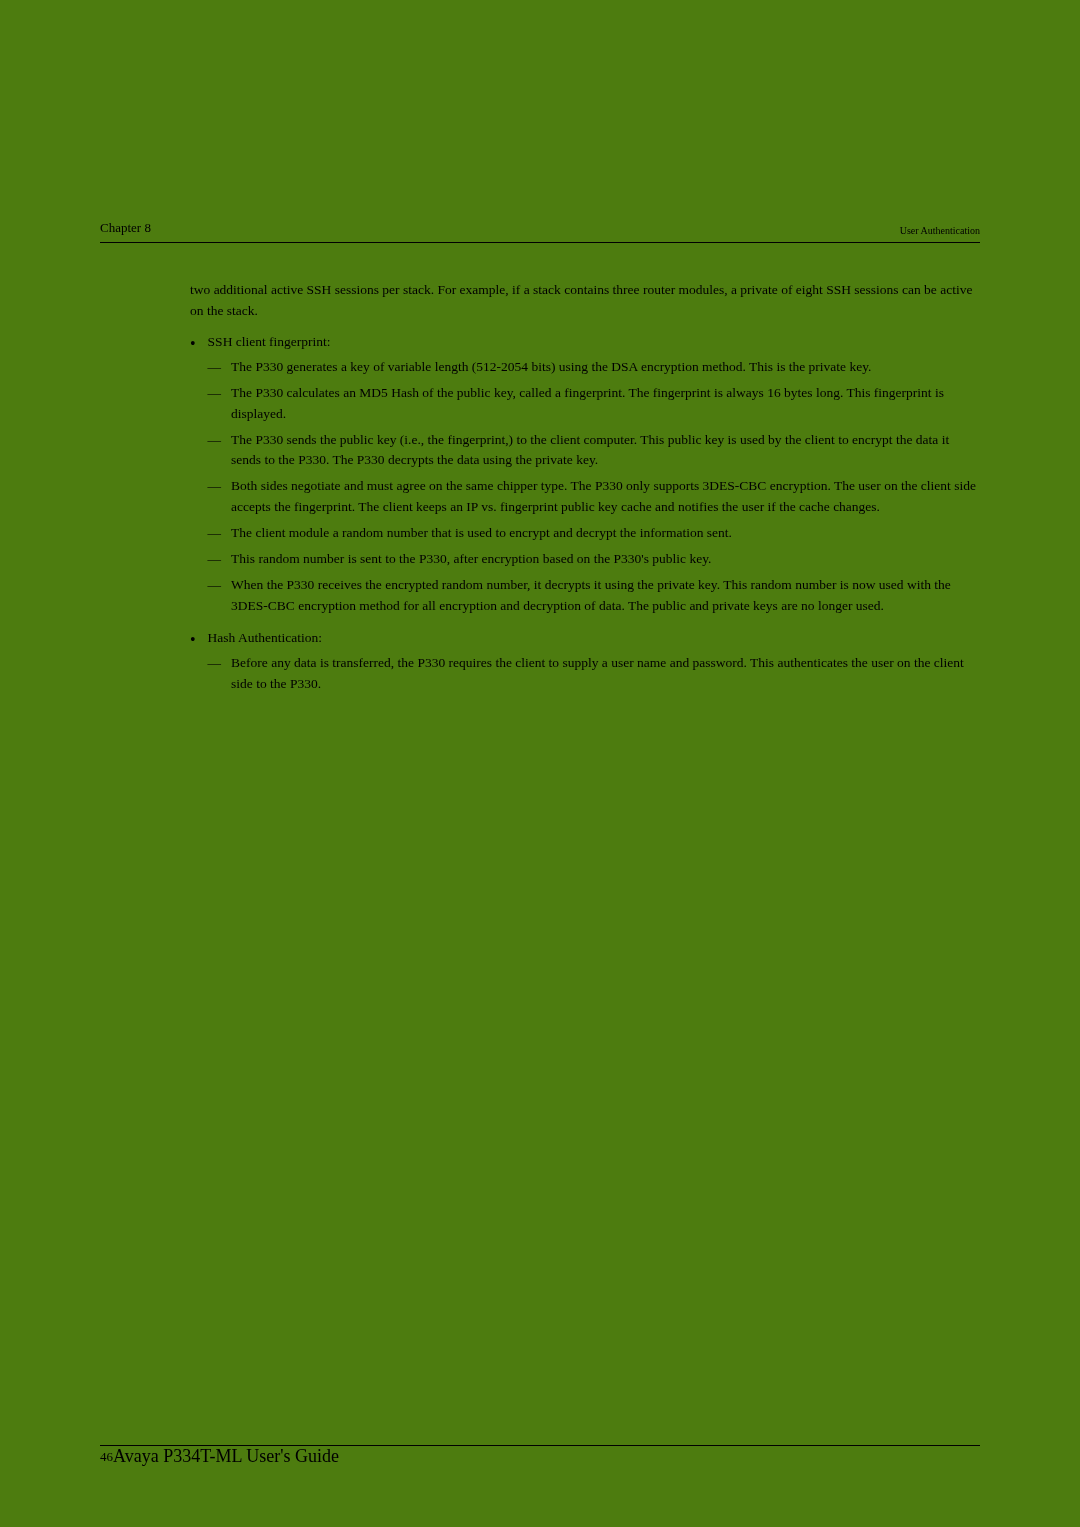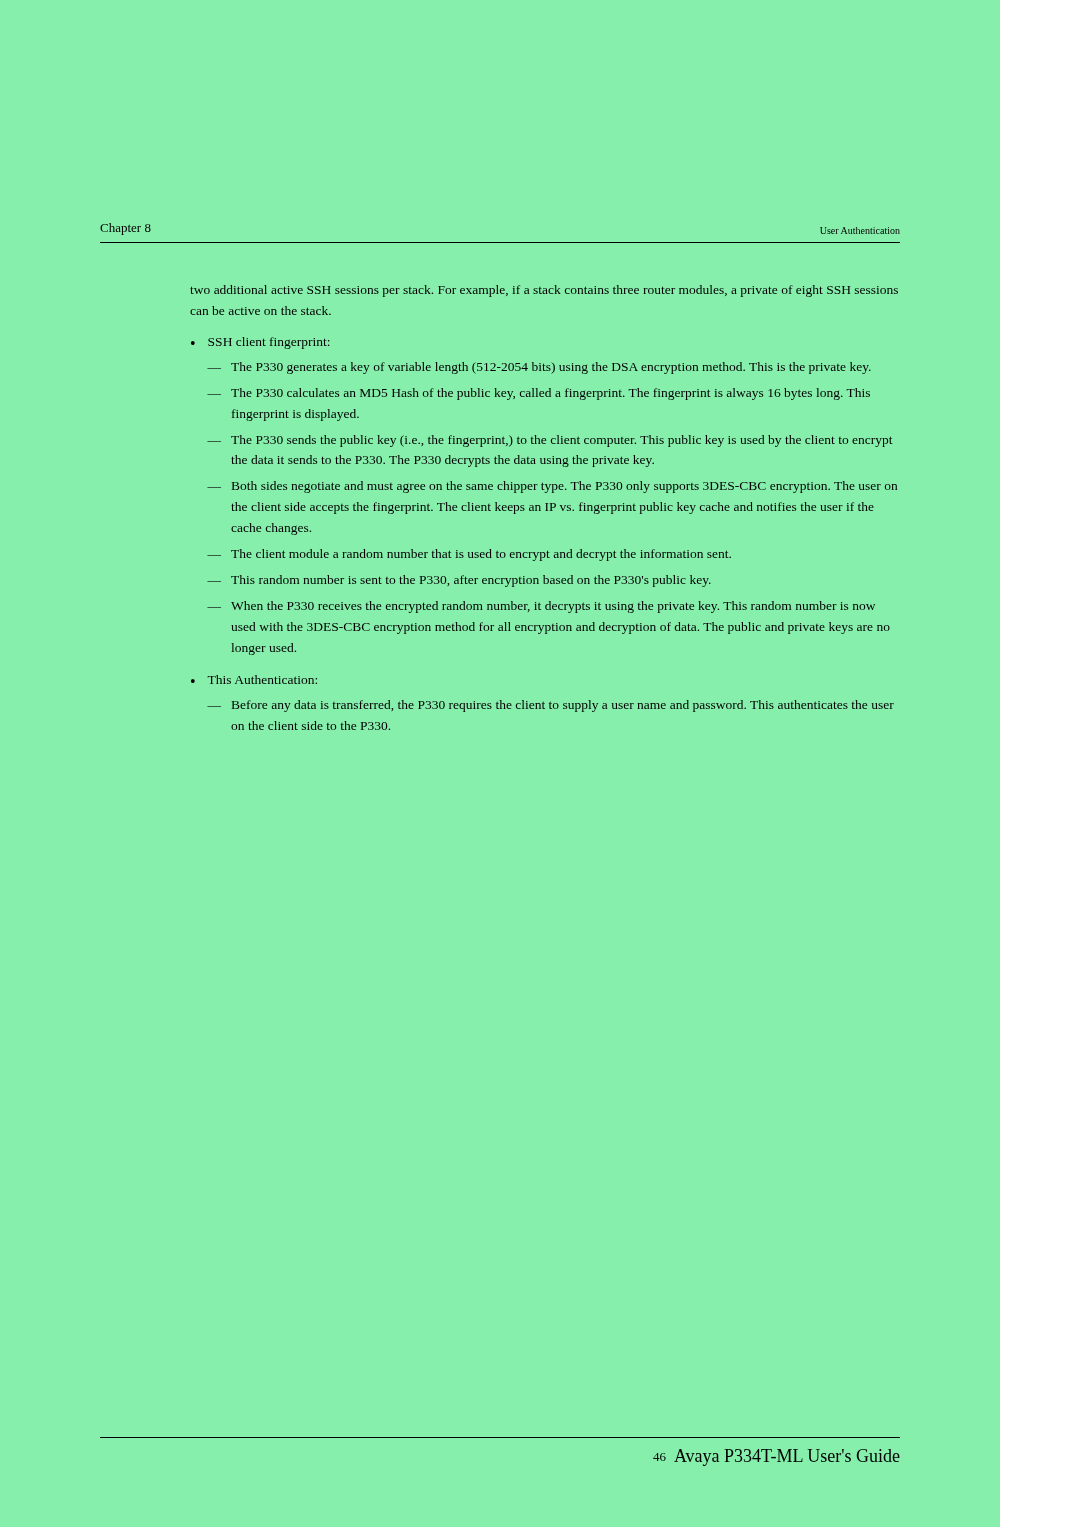--- a/index.html
+++ b/index.html
@@ -12,23 +12,23 @@
       background: #ffffff;
       font-family: 'Times New Roman', Times, serif;
       font-size: 14px;
       color: #000000;
       width: 1080px;
       min-height: 1527px;
       position: relative;
     }
 
     .page {
-      width: 1000px;
+      width: 1080px;
       min-height: 1527px;
-      background: #86efac;
+      background: #4d7c0f;
       position: relative;
       padding: 0;
     }
 
     .header-area {
       position: absolute;
       top: 220px;
       left: 100px;
       right: 100px;
       display: flex;
@@ -112,25 +112,23 @@
     .sub-content {
       flex: 1;
     }
 
     .footer-area {
       position: absolute;
       bottom: 60px;
       left: 100px;
       right: 100px;
       display: flex;
-      justify-content: flex-end;
+      justify-content: flex-start;
       align-items: center;
       border-top: 1.5px solid #000000;
-      padding-top: 8px;
-      gap: 8px;
     }
 
     .footer-page {
       font-size: 13px;
       font-family: 'Times New Roman', Times, serif;
     }
 
     .footer-title {
       font-size: 18px;
       font-family: 'Times New Roman', Times, serif;
@@ -195,21 +193,21 @@
               <span class="sub-content">When the P330 receives the encrypted random number, it decrypts it using the private key. This random number is now used with the 3DES-CBC encryption method for all encryption and decryption of data. The public and private keys are no longer used.</span>
             </li>
 
           </ul>
         </div>
       </li>
 
       <li class="bullet-item">
         <span class="bullet-dot">•</span>
         <div class="bullet-content">
-          <span>This Authentication:</span>
+          <span>Hash Authentication:</span>
           <ul class="sub-list">
 
             <li class="sub-item">
               <span class="sub-dash">—</span>
               <span class="sub-content">Before any data is transferred, the P330 requires the client to supply a user name and password. This authenticates the user on the client side to the P330.</span>
             </li>
 
           </ul>
         </div>
       </li>

